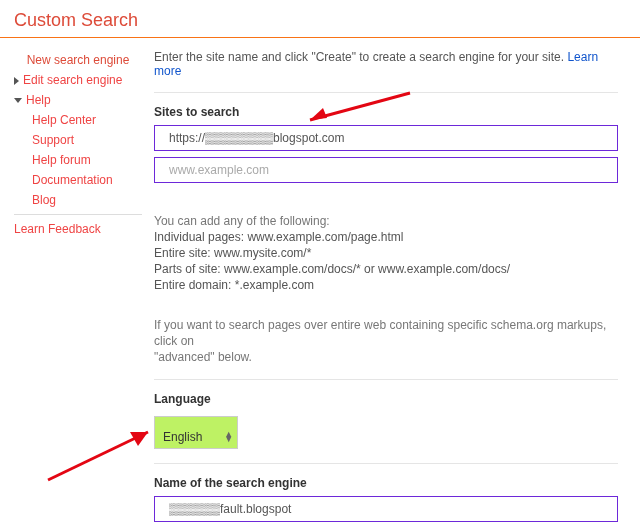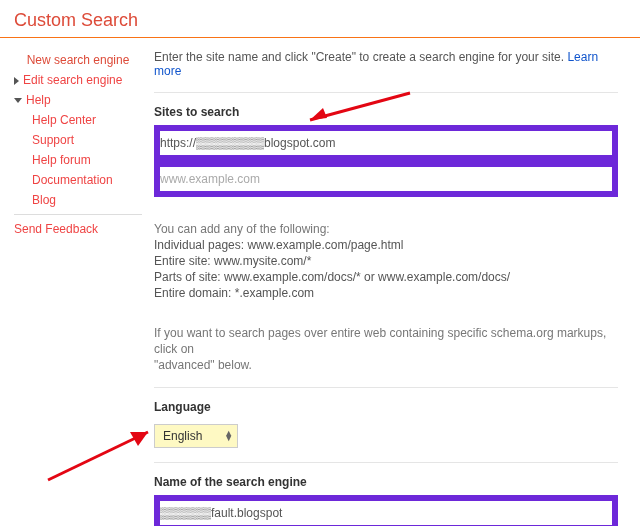--- a/index.html
+++ b/index.html
@@ -66,32 +66,33 @@
   }
   .intro { margin-bottom:14px; }
   .link { color:#1155cc; cursor:pointer; }
   hr.sect { border:none; border-top:1px solid #e5e5e5; margin:0 0 12px; }
   .label {
     font-weight:bold; color:#333; margin:6px 0;
   }
   input[type=text] {
     width: 100%;
     box-sizing: border-box;
-    padding: 5px 0;
-    border:6px solid #6d28d9;
+    padding: 5px 14px;
+    border:1px solid #6d28d9;
     font-size:12px;
+    margin-bottom:6px;
     color:#555;
   }
   input::placeholder { color:#aaa; }
   .help-block { color:#777; line-height:16px; margin:24px 0 14px; }
   .help-block .hl { color:#555; }
   .select-wrap {
     display:inline-flex; align-items:center;
-    border:1px solid #ccc; background:#fef9c3;
-    padding:4px 4px 4px 8px; color:#333;
+    border:1px solid #ccc; background:#bef264;
+    padding:13px 4px 4px 8px; color:#333;
     margin:4px 0 14px;
   }
   .select-wrap .carets {
     margin-left:22px;
     display:inline-block; line-height:5px; font-size:9px; color:#666;
   }
   .name-input { width:180px; }
   .adv {
     border-top:1px solid #e5e5e5;
     padding:8px 0; font-weight:bold; color:#333;
@@ -126,21 +127,21 @@
       <span class="tri down"></span><span>Help</span>
     </div>
     <div class="sub">
       <div class="nav-item">Help Center</div>
       <div class="nav-item">Support</div>
       <div class="nav-item">Help forum</div>
       <div class="nav-item">Documentation</div>
       <div class="nav-item">Blog</div>
     </div>
     <hr>
-    <div class="nav-item">Send Feedback</div>
+    <div class="nav-item">Learn Feedback</div>
   </div>
 
   <div class="main">
     <div class="intro">
       <span>Enter the site name and click "Create" to create a search engine for your site.</span>
       <span class="link">Learn more</span>
     </div>
     <hr class="sect">
 
     <div class="label">Sites to search</div>

